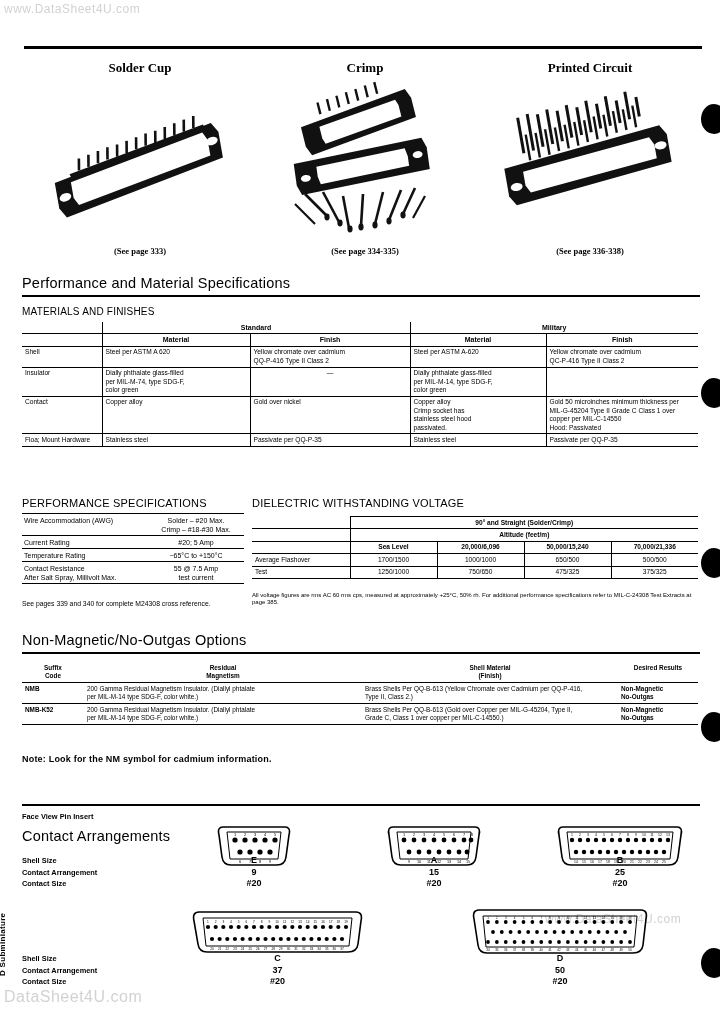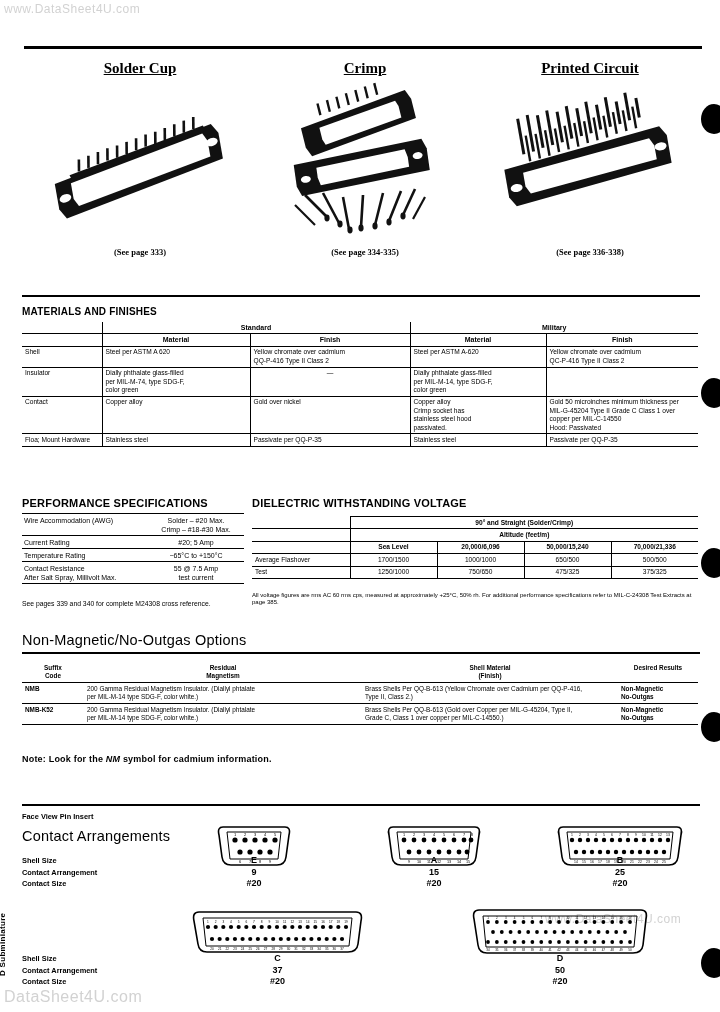--- a/index.html
+++ b/index.html
@@ -63,22 +63,21 @@
   }
 
   
   .prod {
     position: absolute; top: 60px;
     text-align: center;
   }
   .prod-label {
     font-family: "Liberation Serif", serif;
     font-weight: bold;
-    font-size: 15px;
-    text-decoration: underline;
+    font-size: 13px;
   }
   .prod-caption {
     font-family: "Liberation Serif", serif;
     font-size: 8.5px;
     font-weight: bold;
   }
   .prod-art { height: 170px; position: relative; }
 
   
   .sec {
@@ -86,21 +85,21 @@
     font-family: "Liberation Sans", sans-serif;
     font-size: 14.5px;
     letter-spacing: .2px;
     white-space: nowrap;
   }
   .sec-rule { position: absolute; height: 1.6px; background: #000; }
 
   .subhead {
     position: absolute;
     font-size: 10px;
-    font-weight: bold;
+    font-weight: normal;
     letter-spacing: .2px;
     white-space: nowrap;
   }
 
   
   table.gt {
     position: absolute;
     border-collapse: collapse;
     font-size: 6.6px;
     line-height: 8.4px;
@@ -138,21 +137,21 @@
     font-size: 6px; line-height: 7.4px;
   }
 
   
   #nm-table { left: 22px; top: 662px; width: 676px; font-size: 6.4px; line-height: 8px; }
   #nm-table td { padding: 2px 3px; }
   .nm-note {
     position: absolute; left: 22px; top: 754px;
     font-size: 9px; font-weight: bold; letter-spacing: .2px;
   }
-  .nm-note .nmsym { font-style: italic; font-weight: bold; }
+  .nm-note .nmsym { font-weight: bold; }
 
   
   .face-label {
     position: absolute; left: 22px; top: 812px;
     font-size: 7.4px; font-weight: bold;
   }
   .ca-rowlabels {
     position: absolute; left: 22px;
     font-size: 7.4px; font-weight: bold; line-height: 11.6px;
   }
@@ -358,20 +357,21 @@
             <circle cx="128" cy="90" r="1.5"></circle>
               <circle cx="138" cy="89" r="1.5"></circle>
             <circle cx="148" cy="88" r="1.5"></circle>
           </g>
         </g>
       </svg>
     </div>
     <div class="prod-caption">(See page 336-338)</div>
   </div>
 
+  <div class="sec" style="left:22px; top:275px;">Performance and Material Specifications</div>
   <div class="sec-rule" style="left:22px; top:295px; width:678px;"></div>
 
   <div class="subhead" style="left:22px; top:306px;">MATERIALS AND FINISHES</div>
 
   <table class="gt" id="materials-table">
     <colgroup>
       <col style="width:80px">
         <col style="width:148px">
         <col style="width:160px">
       <col style="width:136px">

